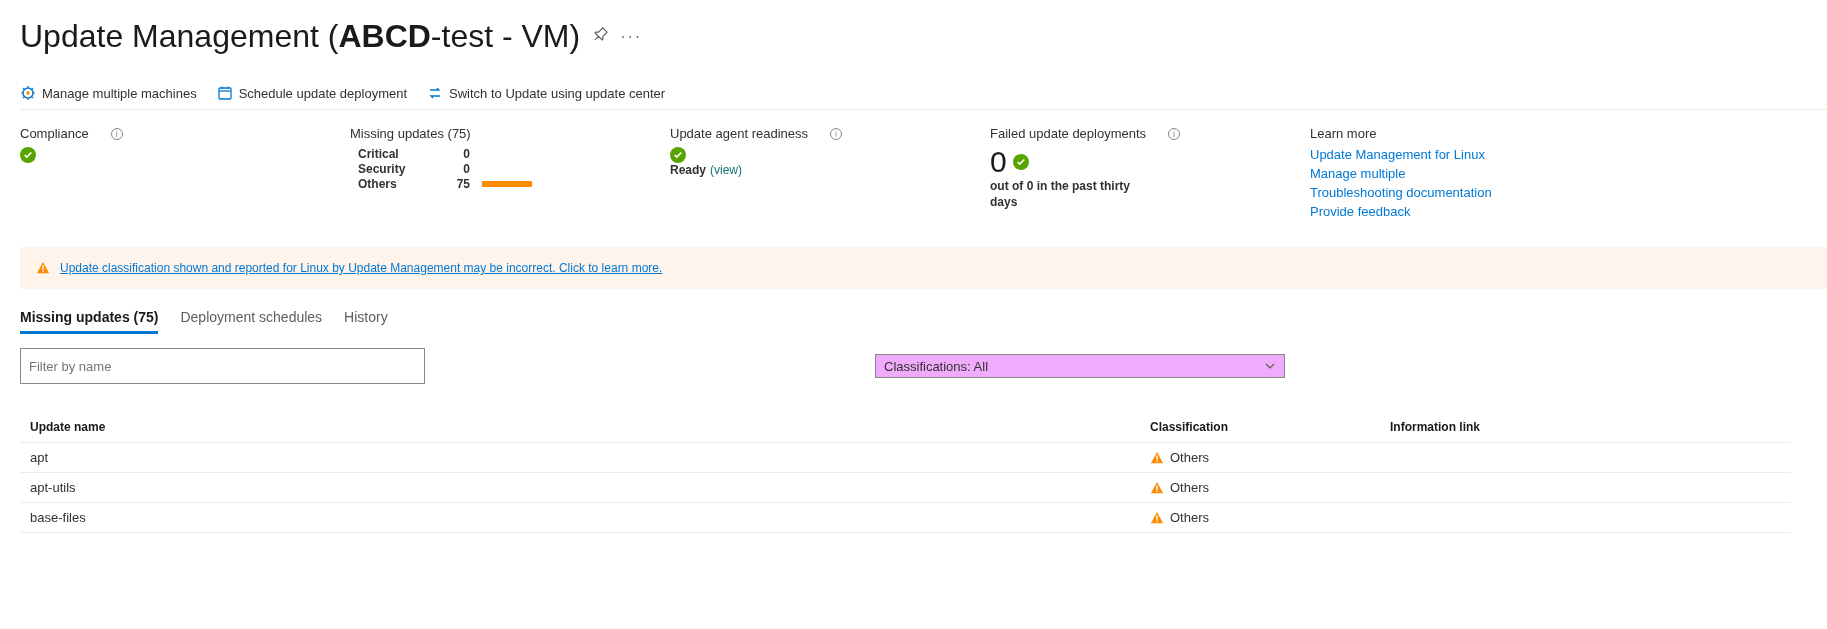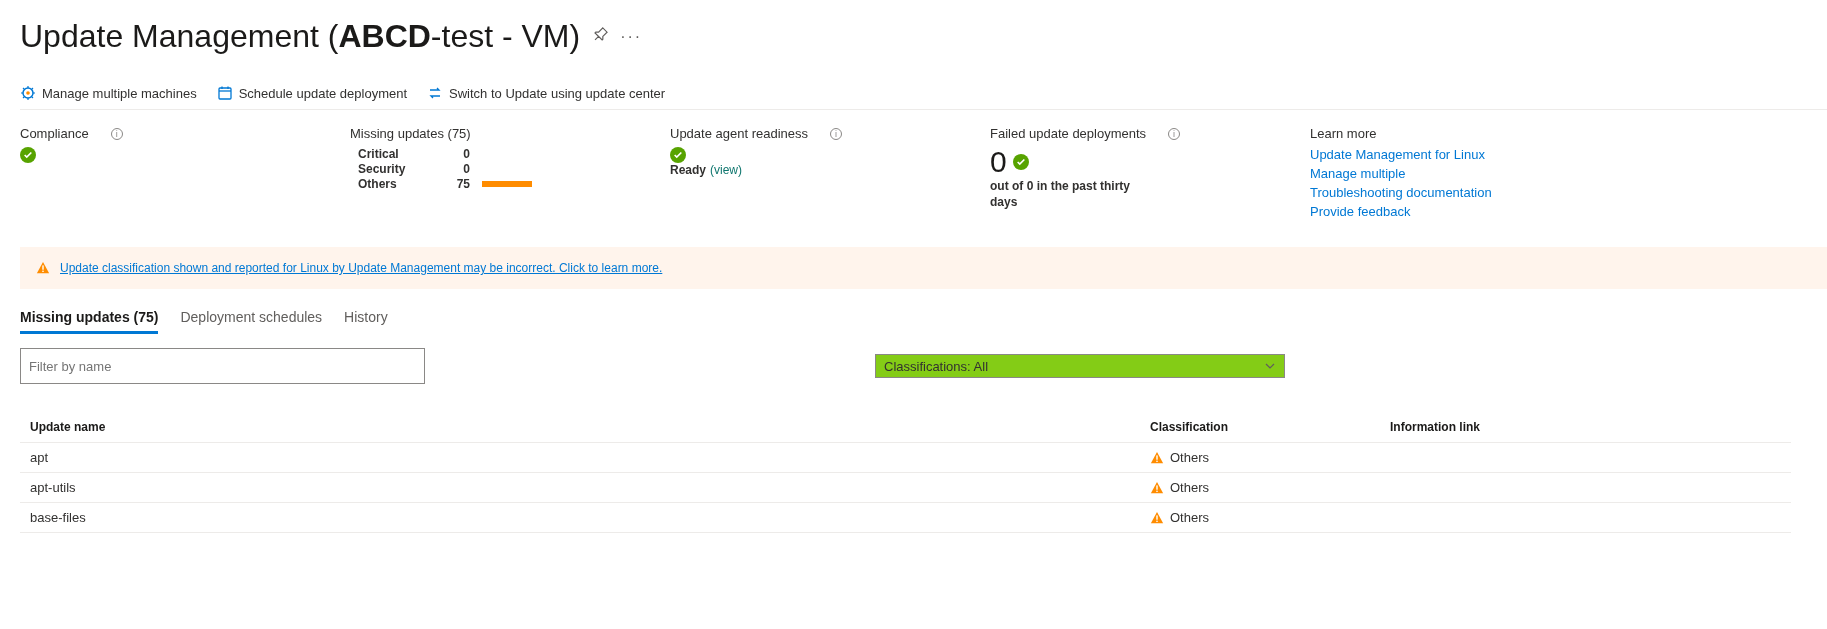--- a/index.html
+++ b/index.html
@@ -62,21 +62,21 @@
 
   .filter-row { display: flex; gap: 40px; align-items: center; margin-bottom: 28px; }
   .filter-input {
     width: 405px; height: 24px; border: 1px solid #8a8886; font-size: 13px;
     padding: 17px 8px; outline: none;
   }
   .filter-spacer { flex: 0 0 370px; }
   .dropdown {
     width: 410px; height: 24px; border: 1px solid #8a8886; font-size: 13px;
     padding: 2px 8px; display: flex; align-items: center; justify-content: space-between;
-    cursor: pointer; background: #84cc16;
+    cursor: pointer; background: #f0abfc;
   }
   .chev { width: 12px; height: 12px; }
 
   .data-table { width: 98%; border-collapse: collapse; }
   .data-table th { text-align: left; font-size: 12px; font-weight: 600; color: #1b1a19; padding: 8px 10px; border-bottom: 1px solid #edebe9; }
   .data-table td { font-size: 13px; color: #323130; padding: 7px 10px; border-bottom: 1px solid #edebe9; }
   .col-update { width: 1120px; }
   .col-class { width: 240px; }
   .class-cell { display: flex; align-items: center; gap: 6px; }
 </style>

